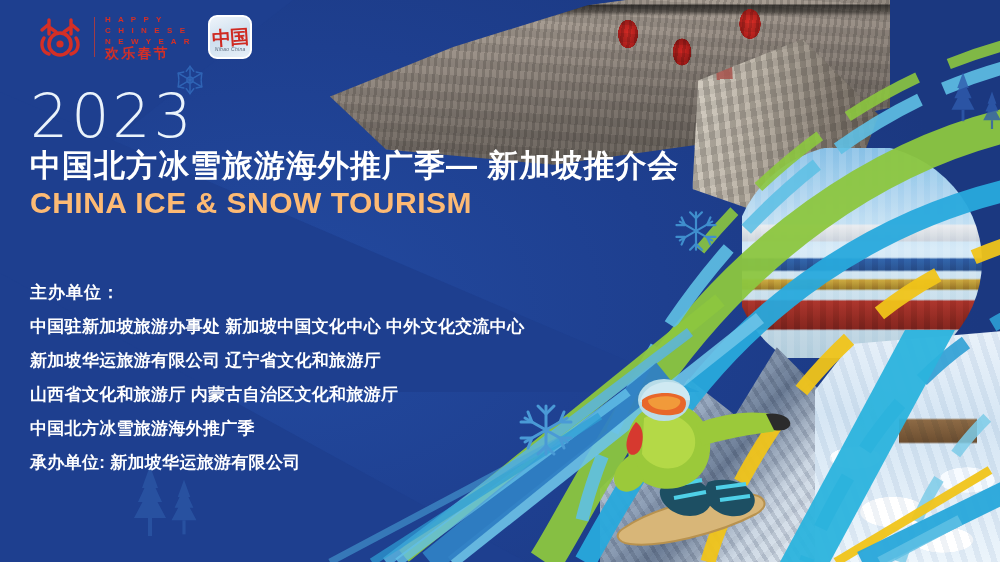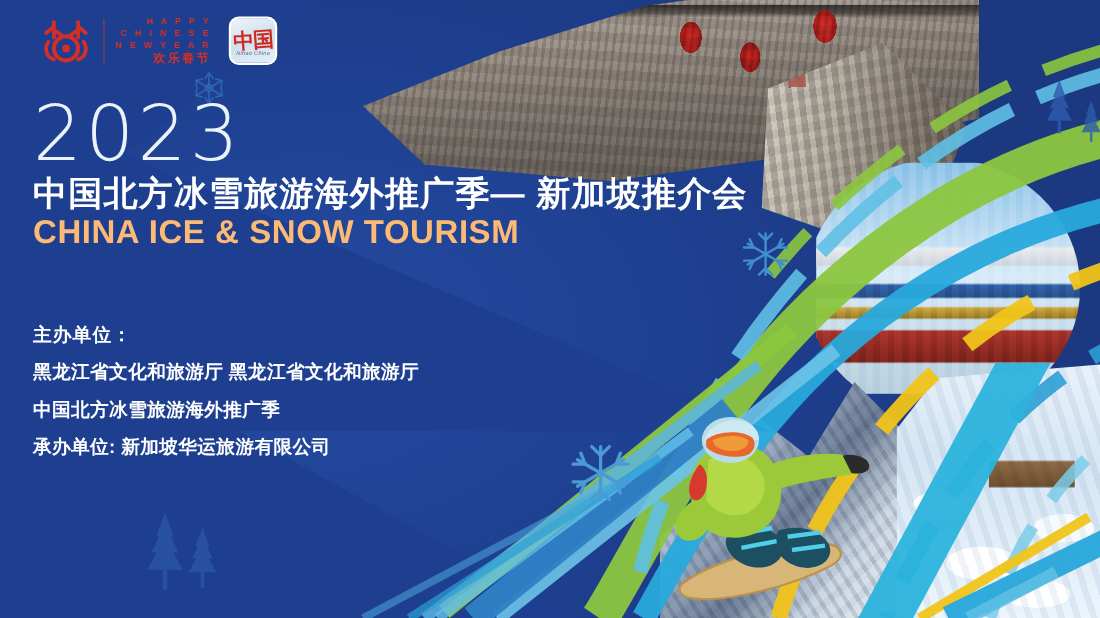--- a/index.html
+++ b/index.html
@@ -140,29 +140,29 @@
   }
 
   
   .arcs { position: absolute; inset: 0; pointer-events: none; }
 
   
   .logos {
     position: absolute; left: 36px; top: 14px;
     display: flex; align-items: center; gap: 16px;
   }
-  .logo-cny { display: flex; align-items: center; gap: 10px; text-align: right; }
+  .logo-cny { display: flex; align-items: center; gap: 10px; }
   .cny-mark { width: 48px; height: 46px; }
   .cny-divider { width: 1px; height: 40px; background: #c23b33; opacity:.8; }
   .cny-text { display:flex; flex-direction:column; gap:1px; }
   .cny-text .en {
     color: #d42f26; font-size: 8px; font-weight: 700; letter-spacing: 2.6px; line-height: 10px;
   }
   .cny-text .zh {
-    color: #d42f26; font-size: 11px; font-weight: 700; letter-spacing: 2.2px; line-height: 11px;
+    color: #d42f26; font-size: 14px; font-weight: 700; letter-spacing: 2.2px; line-height: 11px;
   }
   .logo-ccc {
     width: 44px; height: 44px; border-radius: 9px;
     background: linear-gradient(160deg,#eef4fa 0%, #cfe0ef 50%, #e7f0f8 100%);
     border: 2px solid #ffffff;
     position: relative; overflow: hidden;
     display:flex; align-items:center; justify-content:center;
   }
   .logo-ccc .seal {
     font-size: 19px; font-weight: 700; color: #cf2a22;
@@ -171,35 +171,35 @@
     transform: rotate(-4deg);
   }
   .logo-ccc .sub {
     position:absolute; bottom:5px; left:0; right:0; text-align:center;
     font-size:5px; color:#5d6b7c; letter-spacing:.3px; font-style: italic;
   }
 
   
   .content { position: absolute; left: 30px; top: 88px; width: 700px; }
   .year {
-    font-size: 70px; font-weight: 300; color: #eaf3fb;
+    font-size: 60px; font-weight: 300; color: #eaf3fb;
     letter-spacing: 3px; line-height: 0.95;
     font-family: "DejaVu Sans", "Liberation Sans", sans-serif;
     margin-bottom: 2px;
   }
   .title-zh {
     font-size: 31px; font-weight: 700; color: #ffffff;
     letter-spacing: 1px; line-height: 1.25; white-space: nowrap;
   }
   .title-en {
     color: #fdba74; font-size: 30px; font-weight: 700;
     letter-spacing: 0.5px; line-height: 1.15; white-space: nowrap;
   }
 
-  .orgs { position: absolute; left: 30px; top: 296px; }
+  .orgs { position: absolute; left: 30px; top: 284px; }
   .orgs .line {
     color: #ffffff; font-weight: 700; font-size: 17px;
     line-height: 1.0; margin-bottom: 17px; white-space: nowrap;
     letter-spacing: .3px;
   }
   .orgs .line.heading { letter-spacing: 1px; }
 </style>
 </head>
 <body>
 
@@ -363,18 +363,20 @@
   </div>
 
   <div class="content">
     <div class="year">2023</div>
     <div class="title-zh">中国北方冰雪旅游海外推广季— 新加坡推介会</div>
     <div class="title-en">CHINA ICE &amp; SNOW TOURISM</div>
   </div>
 
   <div class="orgs">
     <div class="line heading">主办单位：</div>
-    <div class="line">黑龙江省文化和旅游厅   黑龙江省文化和旅游厅</div>
+    <div class="line">中国驻新加坡旅游办事处  新加坡中国文化中心  中外文化交流中心</div>
+    <div class="line">新加坡华运旅游有限公司   辽宁省文化和旅游厅</div>
+    <div class="line">山西省文化和旅游厅   内蒙古自治区文化和旅游厅</div>
     <div class="line">中国北方冰雪旅游海外推广季</div>
     <div class="line">承办单位: 新加坡华运旅游有限公司</div>
   </div>
 
 </div>
 
 </body></html>

